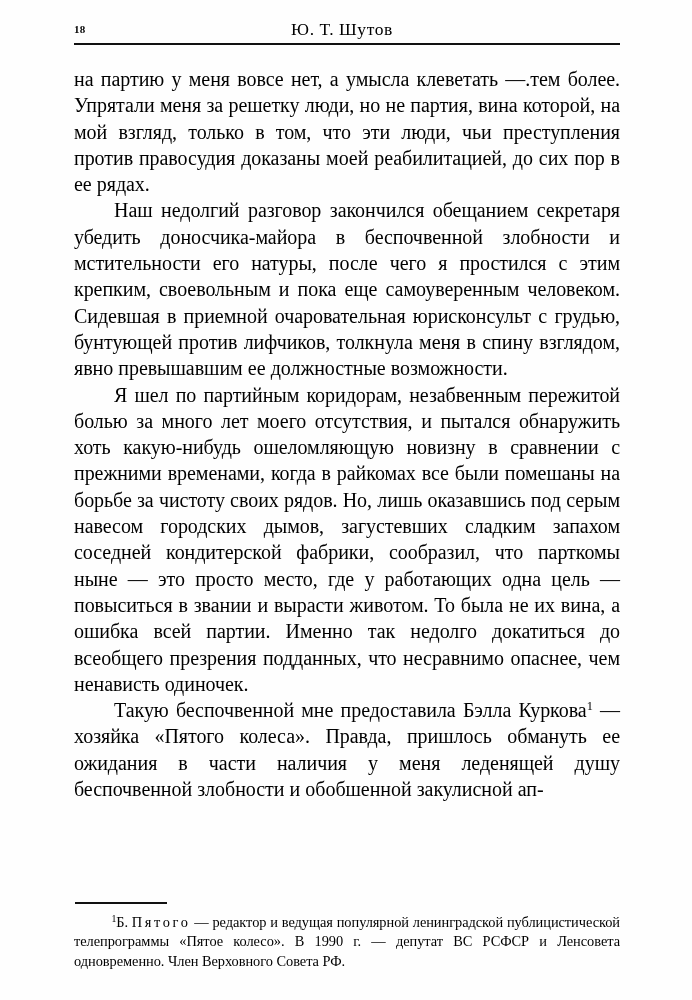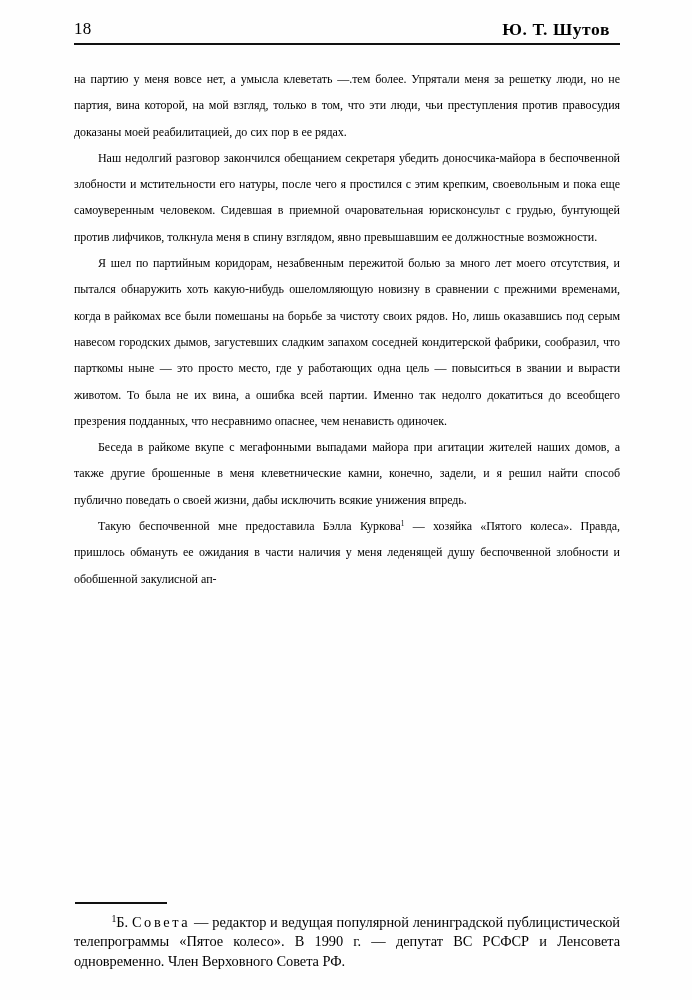--- a/index.html
+++ b/index.html
@@ -28,51 +28,51 @@
   }
   
   .running-head {
     position: relative;
     height: 26px;
   }
   .folio {
     position: absolute;
     left: 0;
     top: 0;
-    font-size: 17px;
-    font-weight: normal;
+    font-size: 11px;
+    font-weight: bold;
     letter-spacing: 0.3px;
     line-height: 22px;
     text-align: right;
   }
   .head-title {
     position: absolute;
     left: 0;
     right: 0;
     top: 0;
-    text-align: right;
+    text-align: center;
     font-size: 17.5px;
-    font-weight: bold;
+    font-weight: normal;
     letter-spacing: 0.6px;
     line-height: 22px;
     padding-right: 10px;
     box-sizing: border-box;
   }
   .head-rule {
     position: absolute;
     left: 0;
     top: 25px;
     width: 546px;
     height: 2px;
     background: #111111;
   }
   
   .body-text {
     margin-top: 22px;
-    font-size: 12px;
+    font-size: 20px;
     line-height: 26.3px;
     text-align: justify;
     text-justify: inter-word;
     letter-spacing: -0.05px;
     word-spacing: 0.2px;
   }
   .body-text p {
     margin: 0;
     text-indent: 2.0em;
   }
@@ -126,24 +126,23 @@
     <div class="running-head">
       <span class="folio">18</span>
       <span class="head-title">Ю. Т. Шутов</span>
       <div class="head-rule"></div>
     </div>
 
     <div class="body-text">
       <p class="no-indent">на партию у меня вовсе нет, а умысла клеветать —.тем более. Упрятали меня за решетку люди, но не партия, вина которой, на мой взгляд, только в том, что эти люди, чьи преступления против правосудия доказаны моей реабилитацией, до сих пор в ее рядах.</p>
       <p>Наш недолгий разговор закончился обещанием секретаря убедить доносчика-майора в беспочвенной злобности и мстительности его натуры, после чего я простился с этим крепким, своевольным и пока еще самоуверенным человеком. Сидевшая в приемной очаровательная юрисконсульт с грудью, бунтующей против лифчиков, толкнула меня в спину взглядом, явно превышавшим ее должностные возможности.</p>
       <p>Я шел по партийным коридорам, незабвенным пережитой болью за много лет моего отсутствия, и пытался обнаружить хоть какую-нибудь ошеломляющую новизну в сравнении с прежними временами, когда в райкомах все были помешаны на борьбе за чистоту своих рядов. Но, лишь оказавшись под серым навесом городских дымов, загустевших сладким запахом соседней кондитерской фабрики, сообразил, что парткомы ныне — это просто место, где у работающих одна цель — повыситься в звании и вырасти животом. То была не их вина, а ошибка всей партии. Именно так недолго докатиться до всеобщего презрения подданных, что несравнимо опаснее, чем ненависть одиночек.</p>
-      <p>Беседа в райкоме вкупе с мегафонными выпадами майора при агитации жителей наших домов, а также другие брошенные в меня клеветнические камни, конечно, задели, и я решил найти способ публично поведать о своей жизни, дабы исключить всякие унижения впредь.</p>
       <p><span>Такую беспочвенной мне предоставила Бэлла Куркова</span><sup class="fn-ref">1</sup><span> — хозяйка «Пятого колеса». Правда, пришлось обмануть ее ожидания в части наличия у меня леденящей душу беспочвенной злобности и обобшенной закулисной ап-</span></p>
     </div>
 
   </div>
 
   <div class="footnote-block">
     <div class="fn-rule"></div>
-    <p class="footnote"><sup class="fn-num">1</sup><span>Б.</span> <span class="spaced">Совета</span><span> — редактор и ведущая популярной ленинградской публицистической телепрограммы «Пятое колесо». В 1990 г. — депутат ВС РСФСР и Ленсовета одновременно. Член Верховного Совета РФ.</span></p>
+    <p class="footnote"><sup class="fn-num">1</sup><span>Б.</span> <span class="spaced">Пятого</span><span> — редактор и ведущая популярной ленинградской публицистической телепрограммы «Пятое колесо». В 1990 г. — депутат ВС РСФСР и Ленсовета одновременно. Член Верховного Совета РФ.</span></p>
   </div>
 
 </div>
 
 </body></html>

